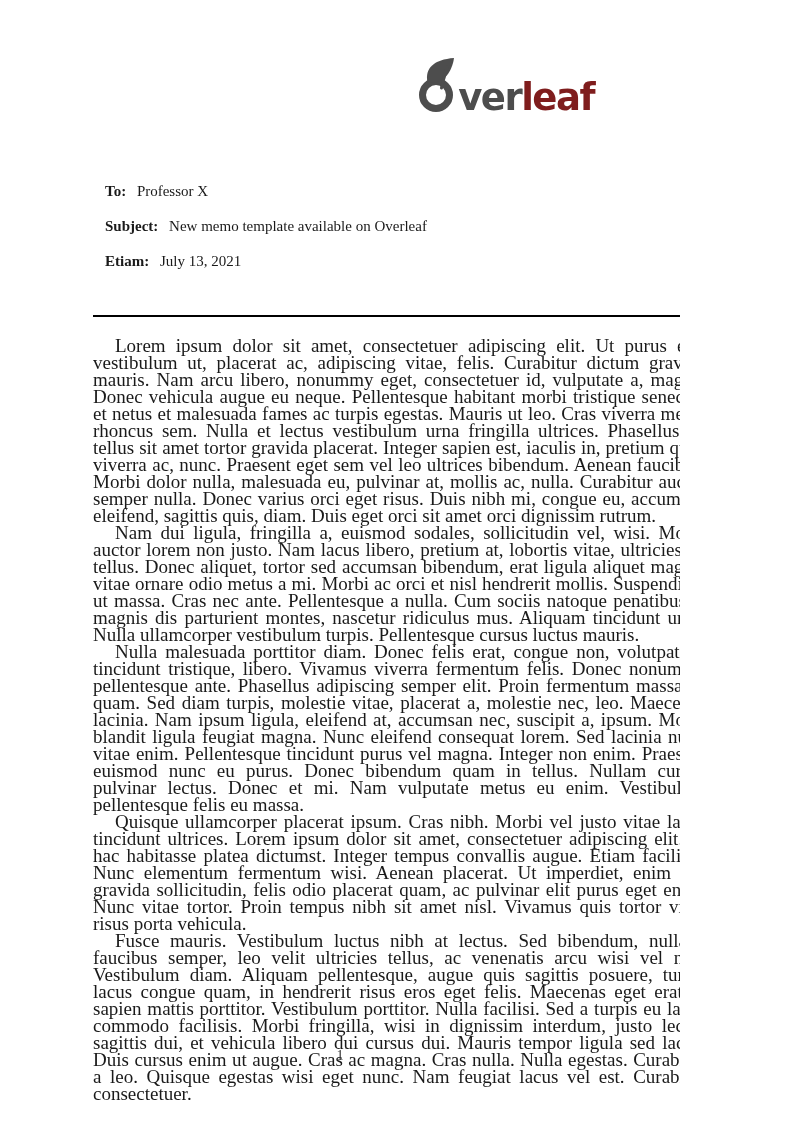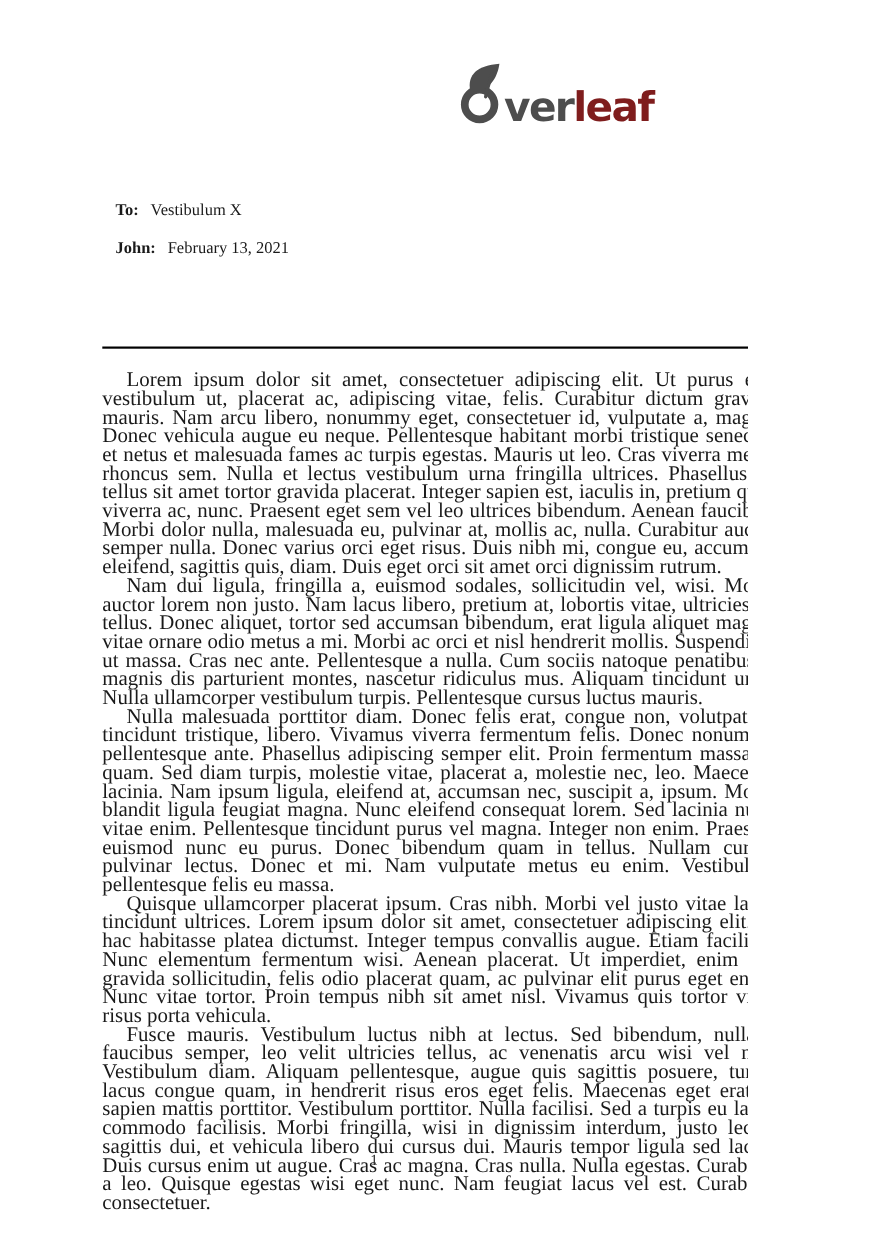--- a/index.html
+++ b/index.html
@@ -106,25 +106,29 @@
       <path d="M37 1 C 17 2.5, 7.5 11, 10.5 25.5 C 25 28.5, 35 16, 37 1 Z" fill="#4d4d4d"></path>
       <path d="M30 10 C 27.5 20, 25.5 25, 24.5 31" stroke="#4d4d4d" stroke-width="3" fill="none" stroke-linecap="round"></path>
     </svg>
     <span class="wordmark wm-gray">ver</span>
       <span class="wordmark wm-green">leaf</span>
   </div>
 
   <div class="memo-fields">
     <div class="field">
       <span class="field-label">To:</span>
-      <span class="field-value">Vestibulum X</span>
+      <span class="field-value">Professor X</span>
     </div>
     <div class="field">
-      <span class="field-label">John:</span>
-      <span class="field-value">February 13, 2021</span>
+      <span class="field-label">Subject:</span>
+      <span class="field-value">New memo template available on Overleaf</span>
+    </div>
+    <div class="field">
+      <span class="field-label">Etiam:</span>
+      <span class="field-value">July 13, 2021</span>
     </div>
   </div>
 
   <div class="rule"></div>
 
   <div class="body-text">
     <p>Lorem ipsum dolor sit amet, consectetuer adipiscing elit. Ut purus elit, vestibulum ut, placerat ac, adipiscing vitae, felis. Curabitur dictum gravida mauris. Nam arcu libero, nonummy eget, consectetuer id, vulputate a, magna. Donec vehicula augue eu neque. Pellentesque habitant morbi tristique senectus et netus et malesuada fames ac turpis egestas. Mauris ut leo. Cras viverra metus rhoncus sem. Nulla et lectus vestibulum urna fringilla ultrices. Phasellus eu tellus sit amet tortor gravida placerat. Integer sapien est, iaculis in, pretium quis, viverra ac, nunc. Praesent eget sem vel leo ultrices bibendum. Aenean faucibus. Morbi dolor nulla, malesuada eu, pulvinar at, mollis ac, nulla. Curabitur auctor semper nulla. Donec varius orci eget risus. Duis nibh mi, congue eu, accumsan eleifend, sagittis quis, diam. Duis eget orci sit amet orci dignissim rutrum.</p>
     <p>Nam dui ligula, fringilla a, euismod sodales, sollicitudin vel, wisi. Morbi auctor lorem non justo. Nam lacus libero, pretium at, lobortis vitae, ultricies et, tellus. Donec aliquet, tortor sed accumsan bibendum, erat ligula aliquet magna, vitae ornare odio metus a mi. Morbi ac orci et nisl hendrerit mollis. Suspendisse ut massa. Cras nec ante. Pellentesque a nulla. Cum sociis natoque penatibus et magnis dis parturient montes, nascetur ridiculus mus. Aliquam tincidunt urna. Nulla ullamcorper vestibulum turpis. Pellentesque cursus luctus mauris.</p>
     <p>Nulla malesuada porttitor diam. Donec felis erat, congue non, volutpat at, tincidunt tristique, libero. Vivamus viverra fermentum felis. Donec nonummy pellentesque ante. Phasellus adipiscing semper elit. Proin fermentum massa ac quam. Sed diam turpis, molestie vitae, placerat a, molestie nec, leo. Maecenas lacinia. Nam ipsum ligula, eleifend at, accumsan nec, suscipit a, ipsum. Morbi blandit ligula feugiat magna. Nunc eleifend consequat lorem. Sed lacinia nulla vitae enim. Pellentesque tincidunt purus vel magna. Integer non enim. Praesent euismod nunc eu purus. Donec bibendum quam in tellus. Nullam cursus pulvinar lectus. Donec et mi. Nam vulputate metus eu enim. Vestibulum pellentesque felis eu massa.</p>
     <p>Quisque ullamcorper placerat ipsum. Cras nibh. Morbi vel justo vitae lacus tincidunt ultrices. Lorem ipsum dolor sit amet, consectetuer adipiscing elit. In hac habitasse platea dictumst. Integer tempus convallis augue. Etiam facilisis. Nunc elementum fermentum wisi. Aenean placerat. Ut imperdiet, enim sed gravida sollicitudin, felis odio placerat quam, ac pulvinar elit purus eget enim. Nunc vitae tortor. Proin tempus nibh sit amet nisl. Vivamus quis tortor vitae risus porta vehicula.</p>

